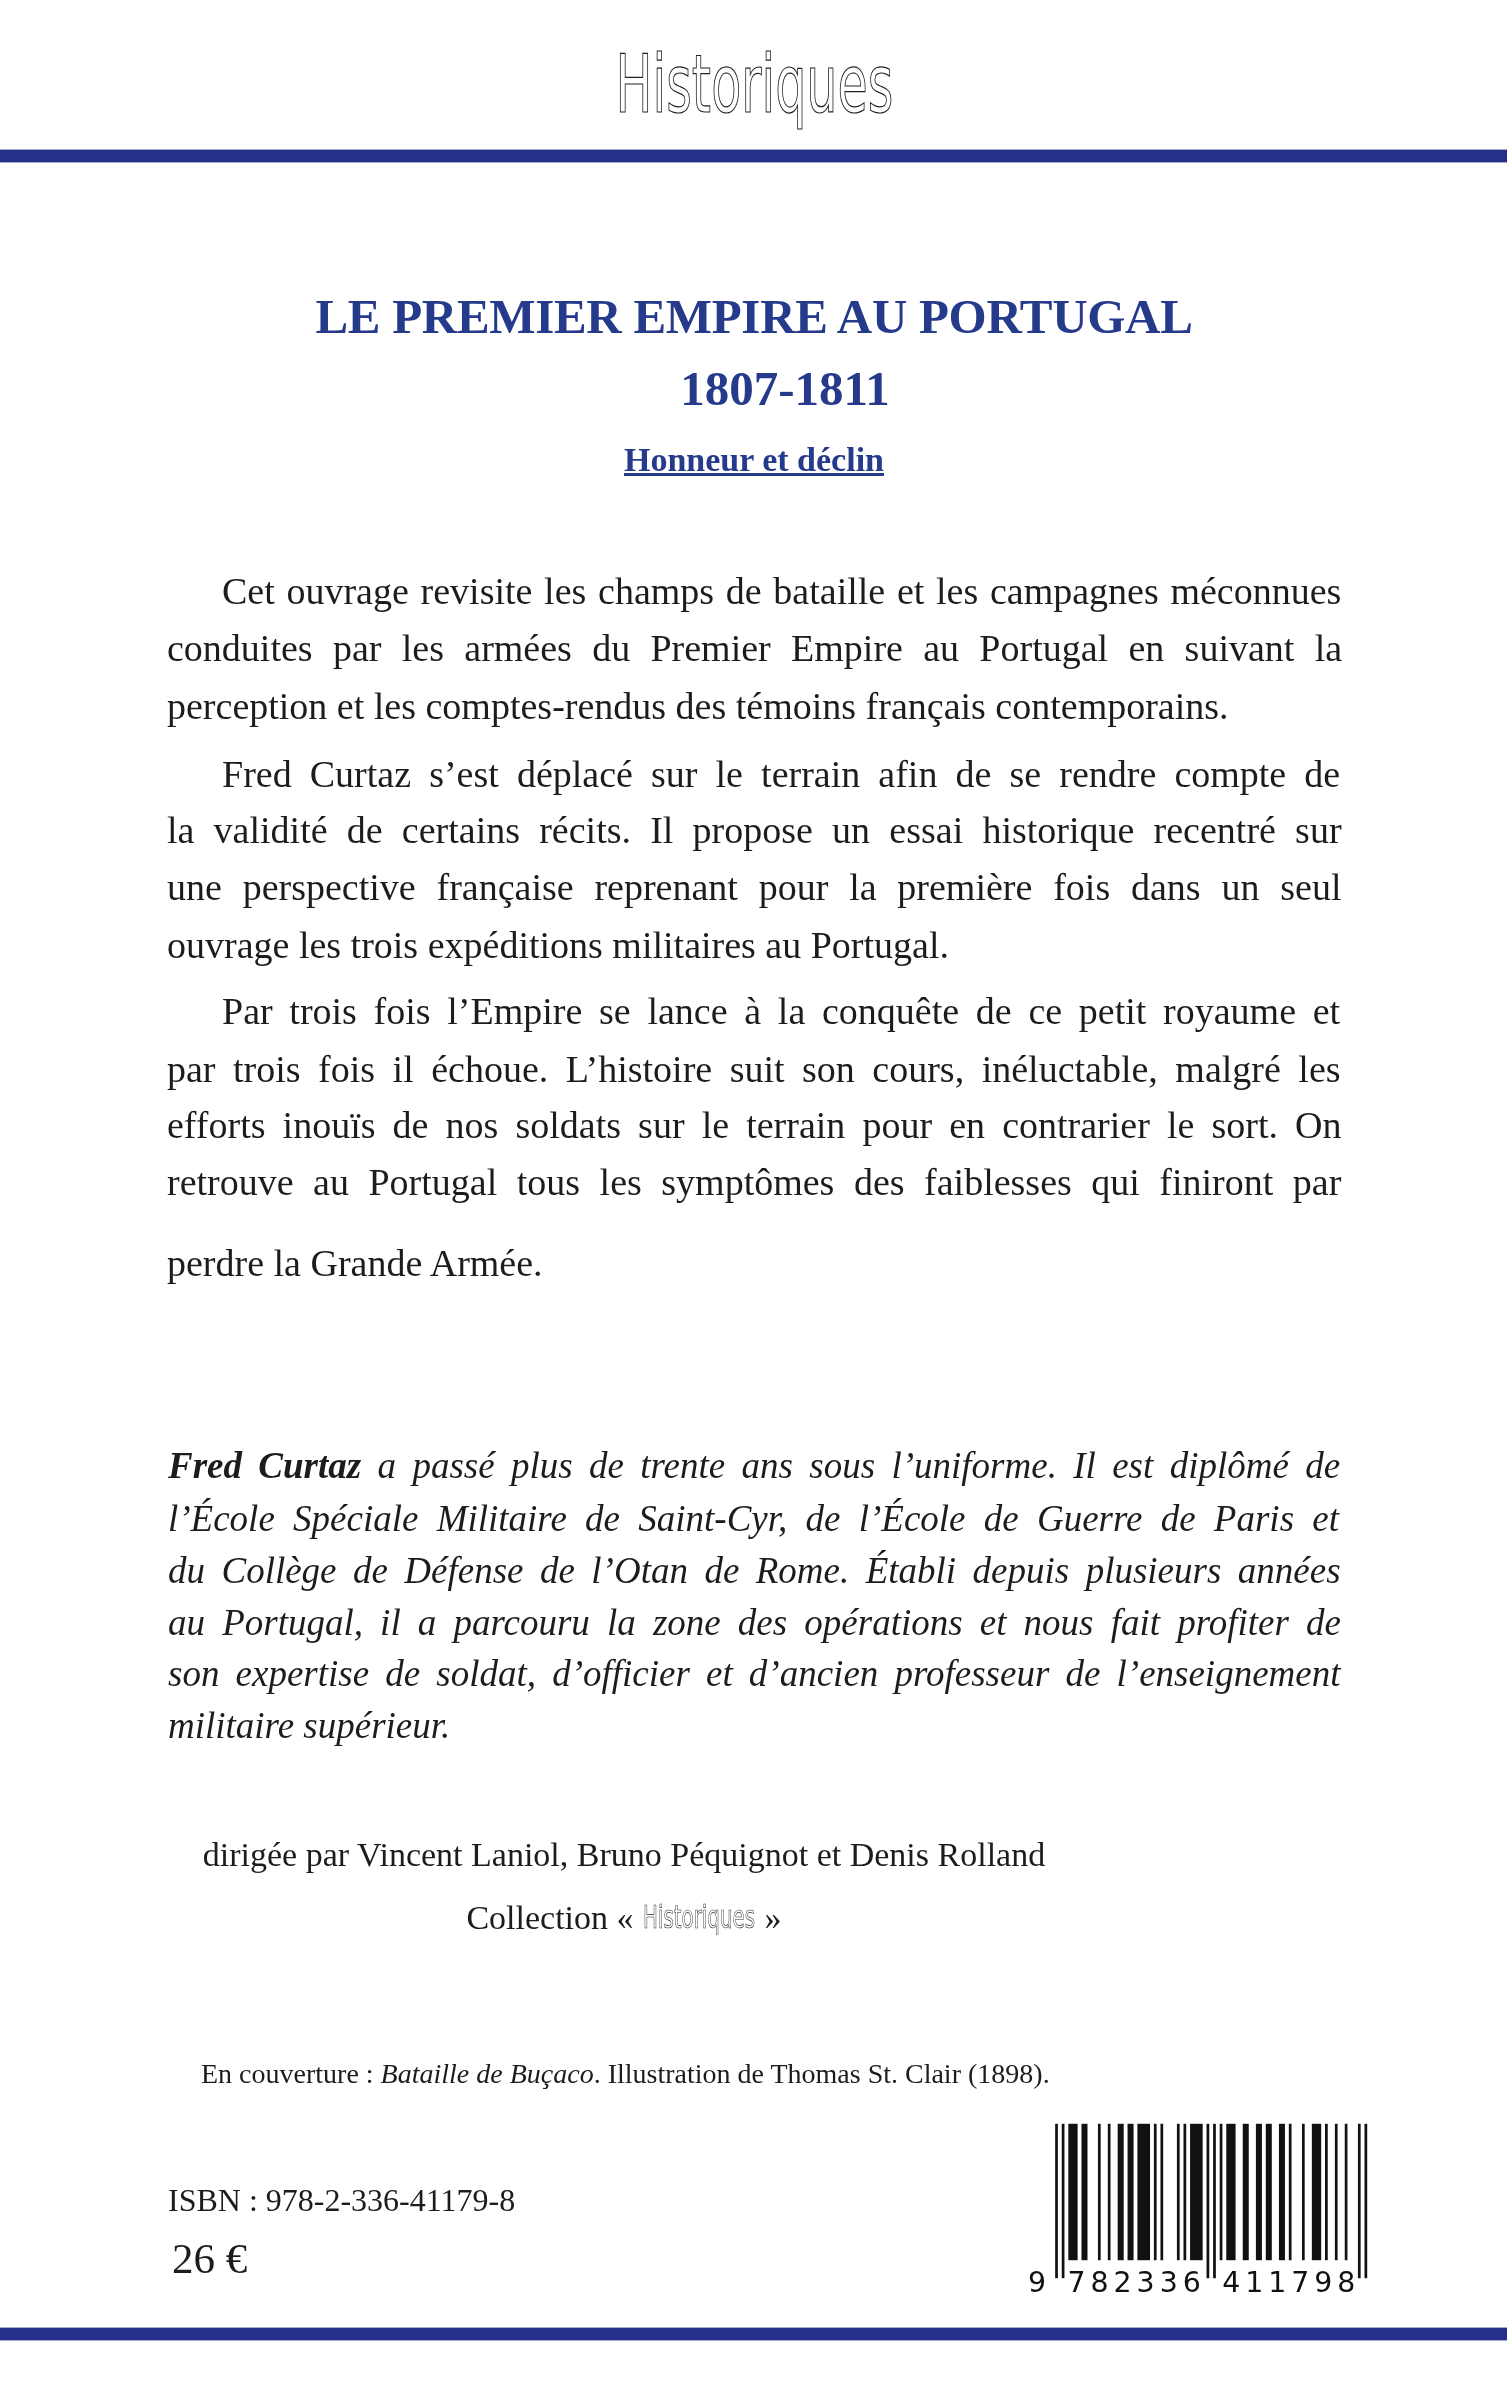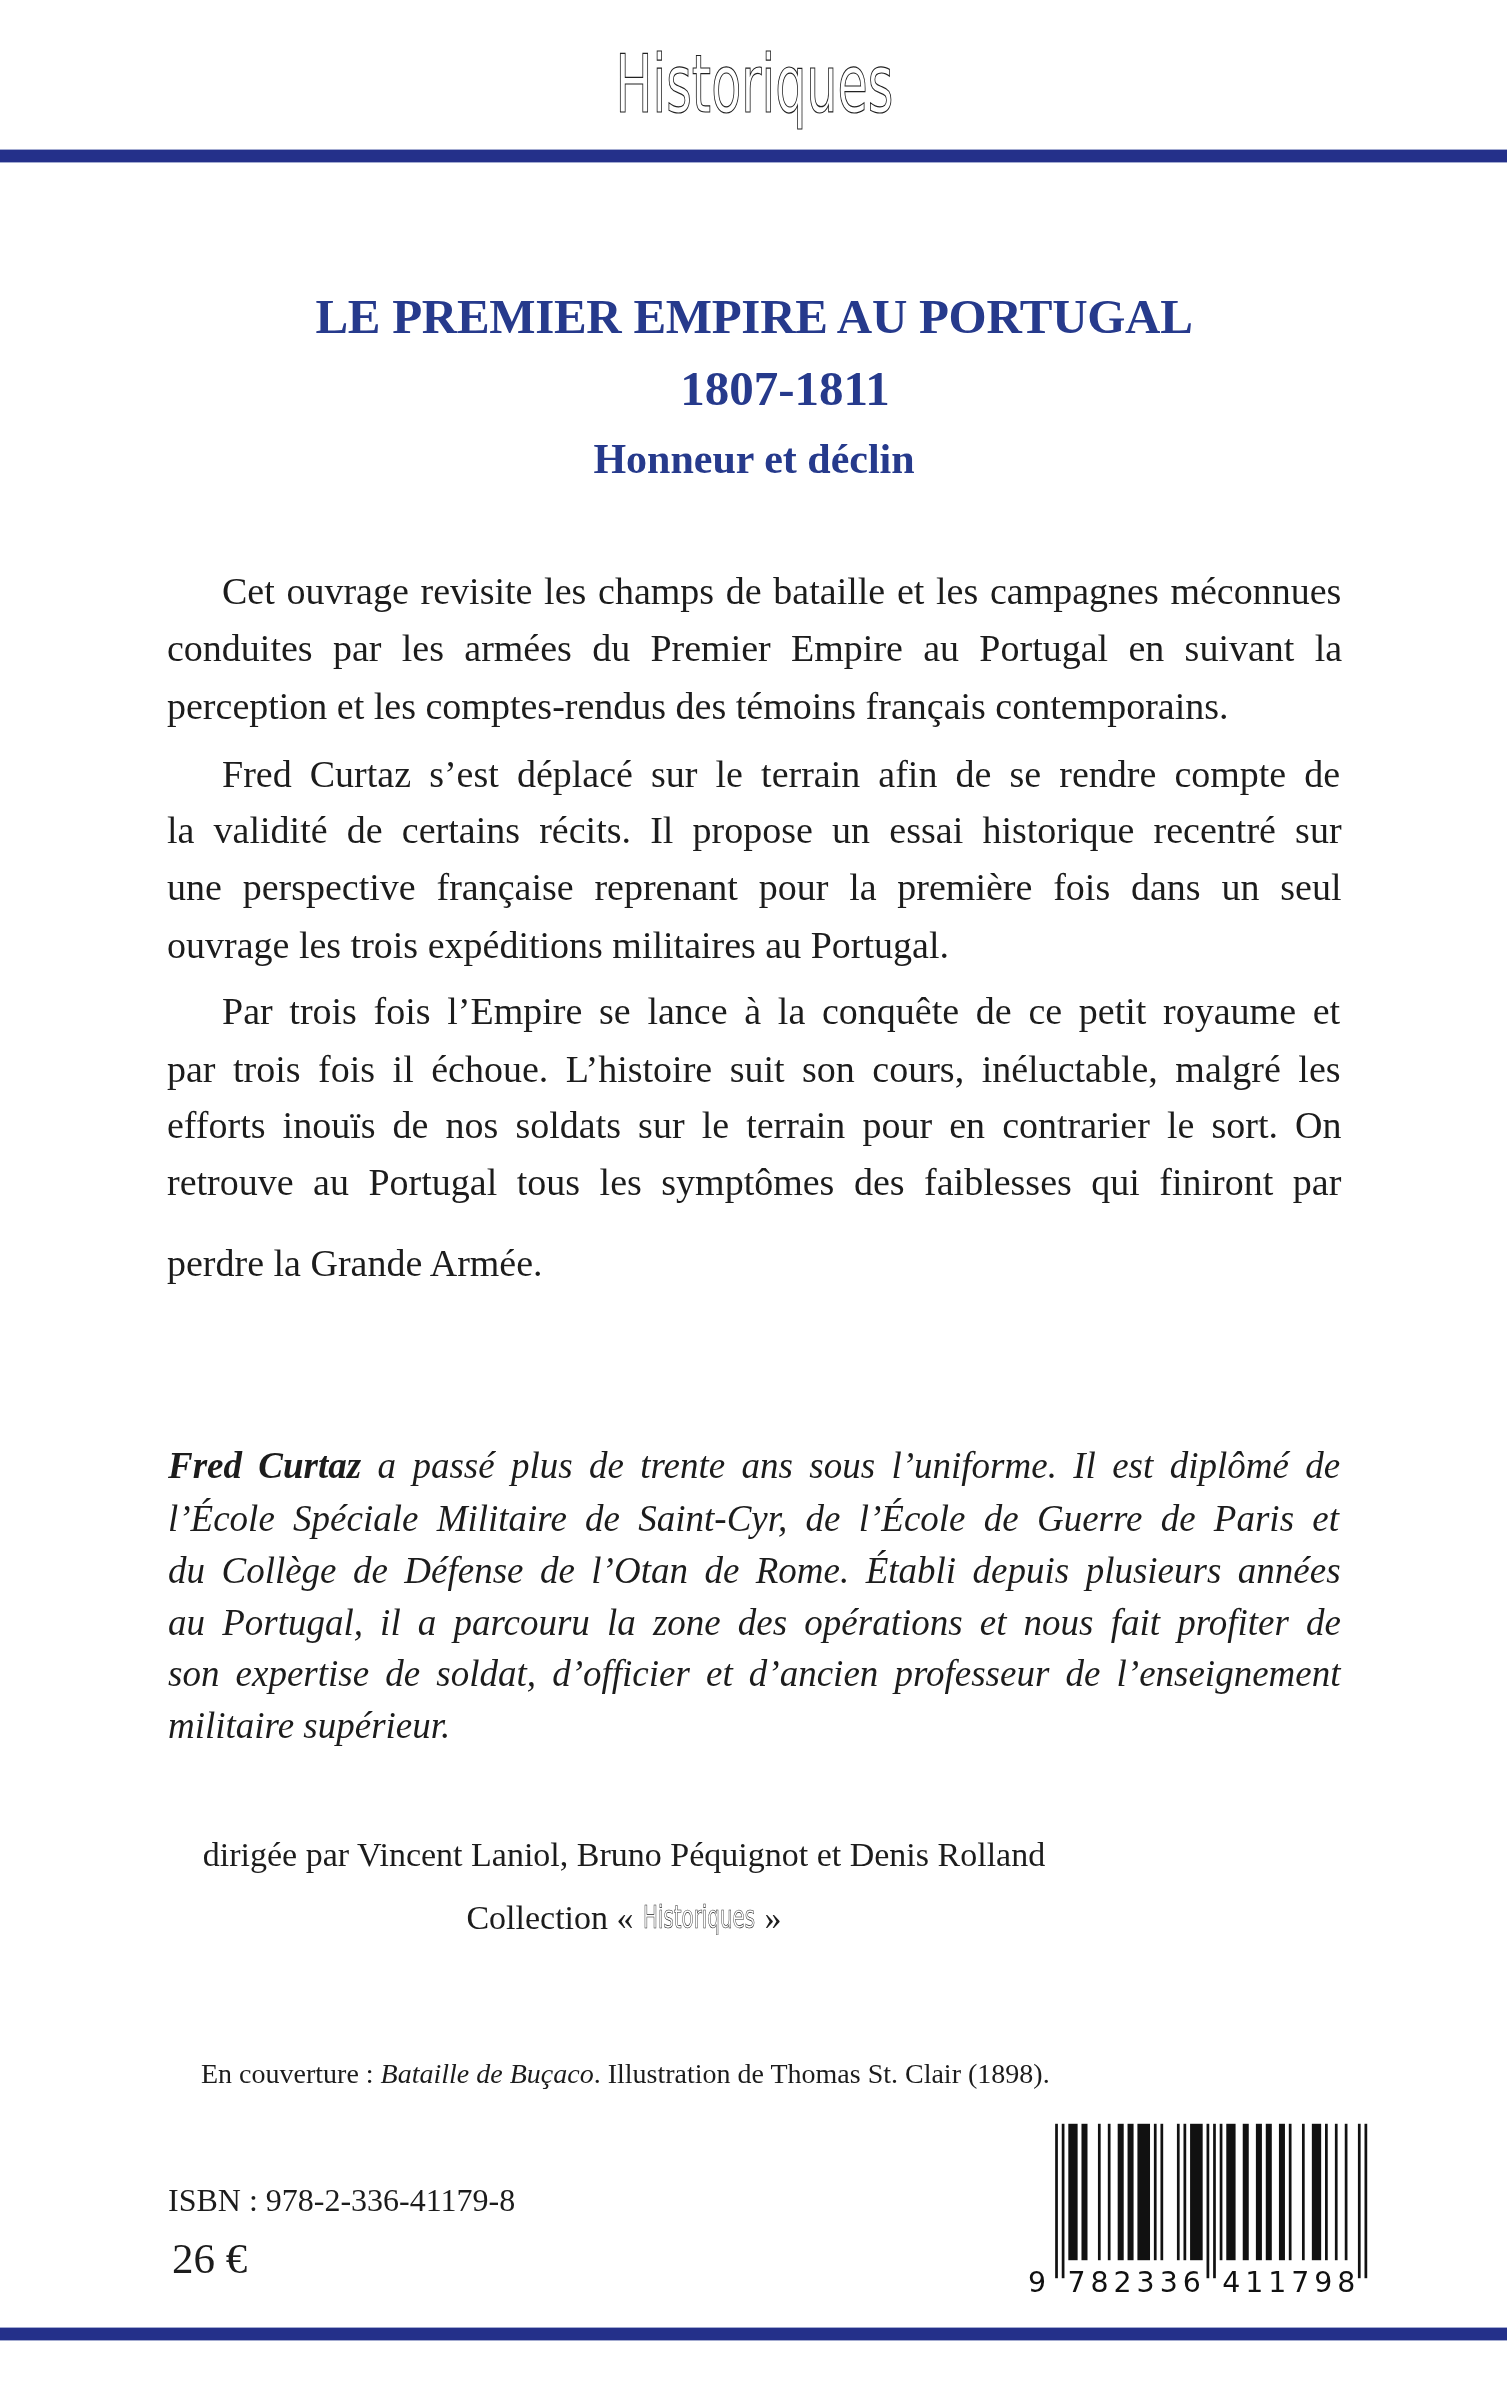--- a/index.html
+++ b/index.html
@@ -5,21 +5,21 @@
   html, body { margin: 0; padding: 0; background: #ffffff; }
   body { width: 1508px; height: 2402px; position: relative; overflow: hidden; font-family: "Liberation Serif", serif; color: #1c1c1c; }
   .wordmark { position: absolute; left: 0; width: 1508px; top: 45px; height: 85px; }
   .wordmark svg { display: block; margin: 0 auto; }
   .bar { position: absolute; left: 0; width: 1508px; background: #24308a; box-shadow: 0 -0.9px 0 #9aa2cc, 0 0.9px 0 #9aa2cc; }
   .bar-top { top: 150px; height: 12.3px; }
   .bar-bottom { top: 2328px; height: 12.3px; }
   .title { position: absolute; left: 0; width: 1508px; text-align: center; color: #263a8c; font-weight: bold; font-family: "Liberation Serif", serif; }
   .title-main { top: 288px; font-size: 49px; line-height: 57px; letter-spacing: -0.3px; text-align: center; }
   .title-years { top: 360px; font-size: 49px; line-height: 57px; padding-left: 31px; }
-  .title-sub { top: 433px; font-size: 42px; line-height: 53px; }
+  .title-sub { top: 433px; font-size: 34px; line-height: 53px; text-decoration: underline; }
   .body-line { position: absolute; left: 167px; width: 1171px; font-size: 38px; line-height: 38px; white-space: nowrap; }
   .body-line.indent { left: 222px; width: 1115px; }
   .bio-line { position: absolute; left: 168px; width: 1170px; font-size: 37px; line-height: 38px; font-style: italic; white-space: nowrap; }
   .bio-line b { font-weight: bold; }
   .center-line { position: absolute; left: 0; width: 1248px; text-align: center; font-size: 34px; line-height: 38px; white-space: nowrap; }
   .mini-mark { display: inline-block; vertical-align: baseline; }
   .credit { position: absolute; left: 168px; font-size: 28px; line-height: 32px; white-space: nowrap; margin-left: 33px; }
   .credit i { font-style: italic; }
   .isbn { position: absolute; left: 168px; font-size: 32px; line-height: 34px; white-space: nowrap; }
   .price { position: absolute; left: 172px; font-size: 43px; line-height: 49px; white-space: nowrap; }

